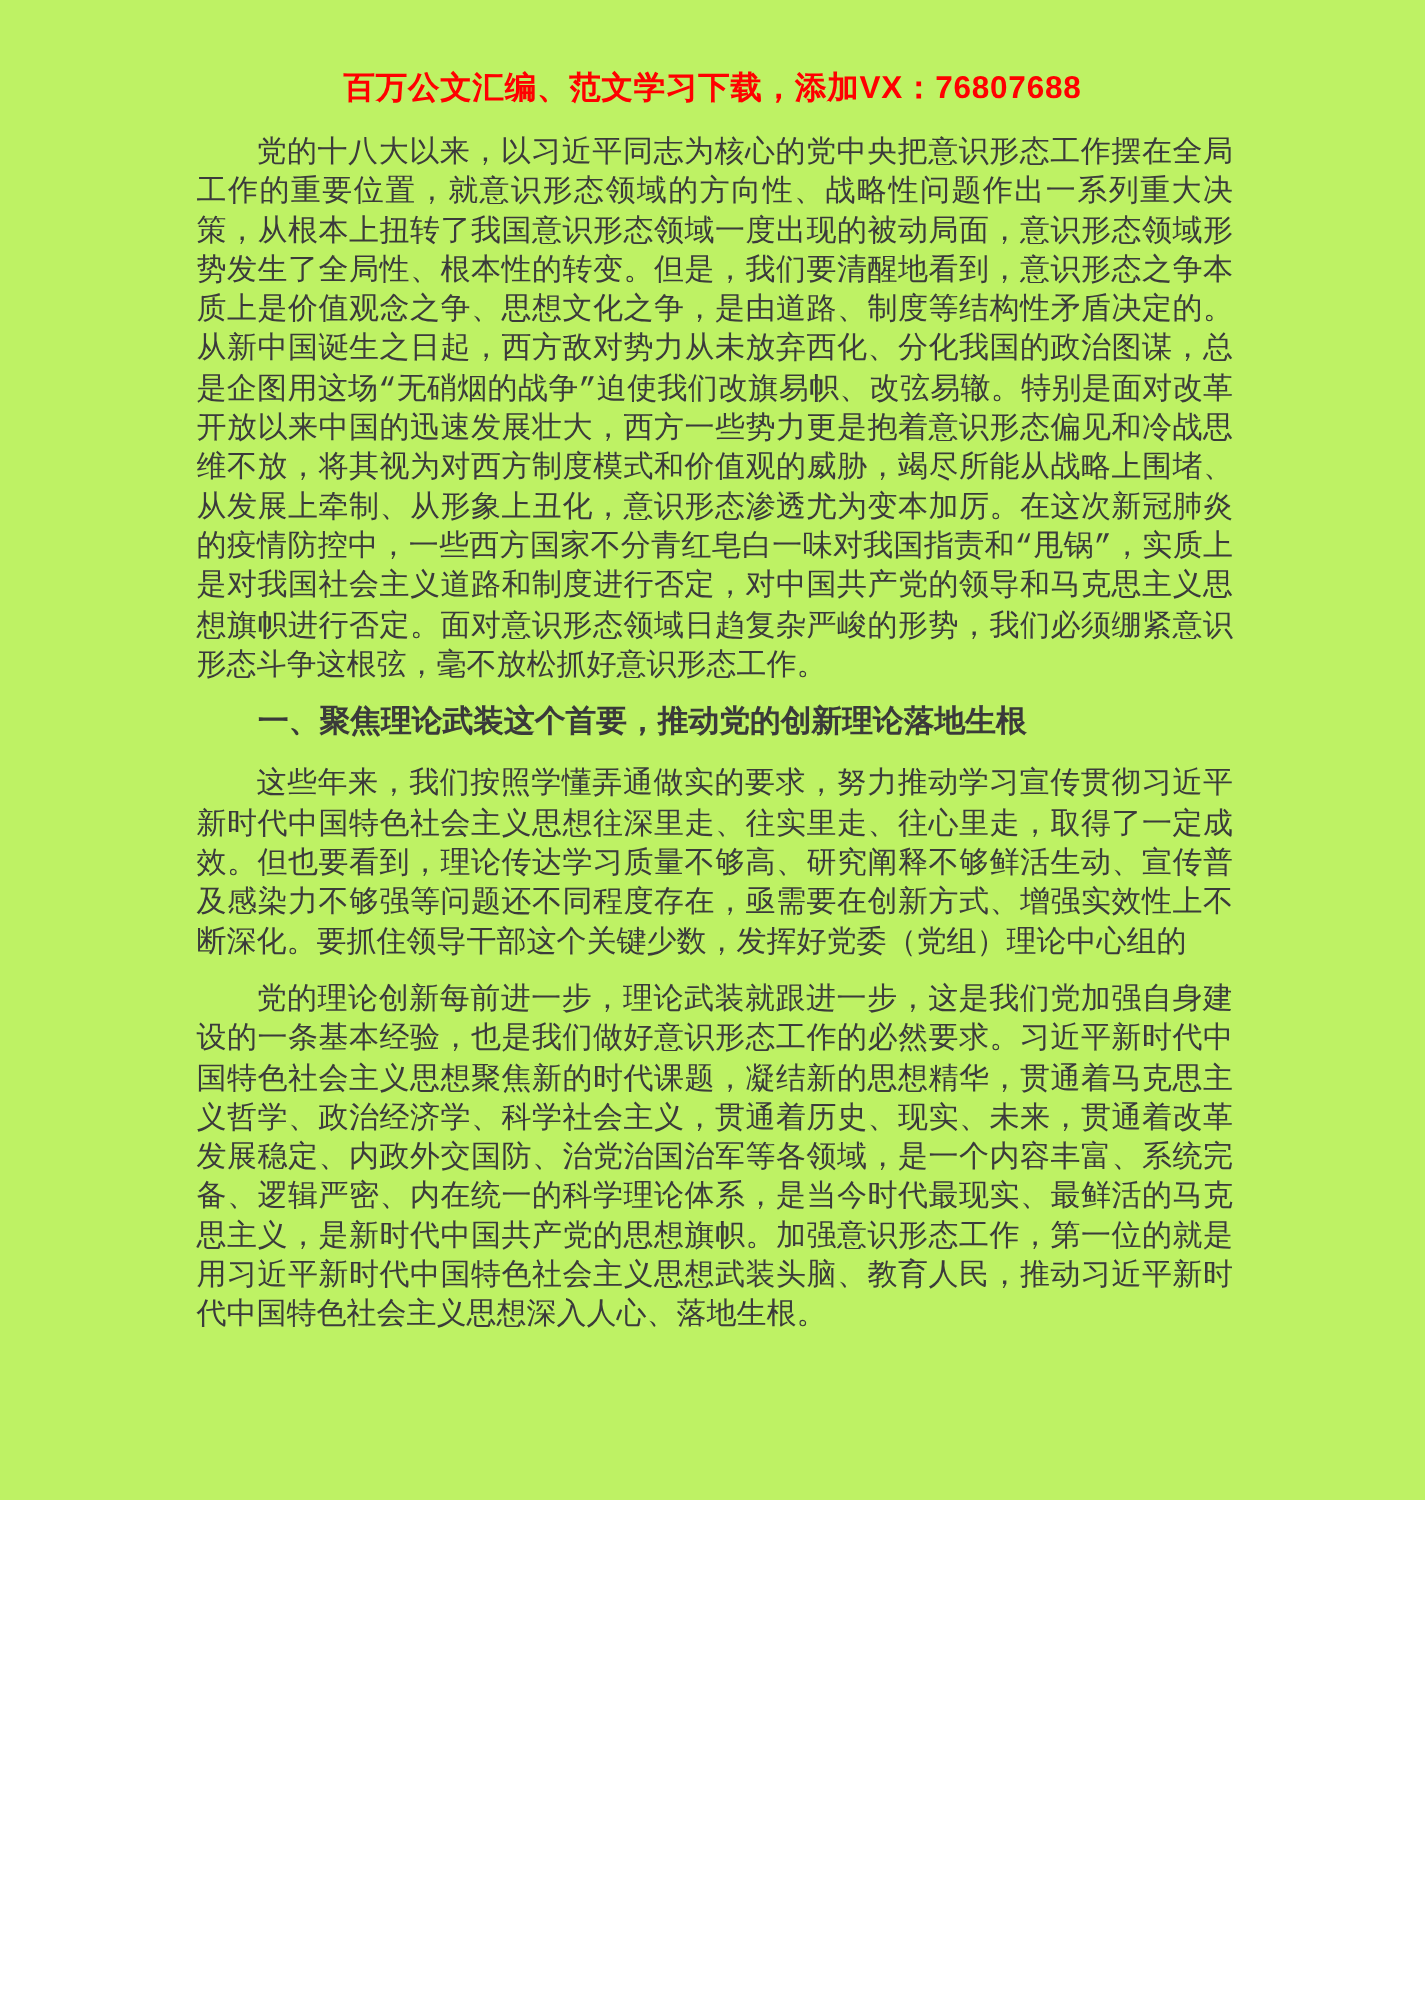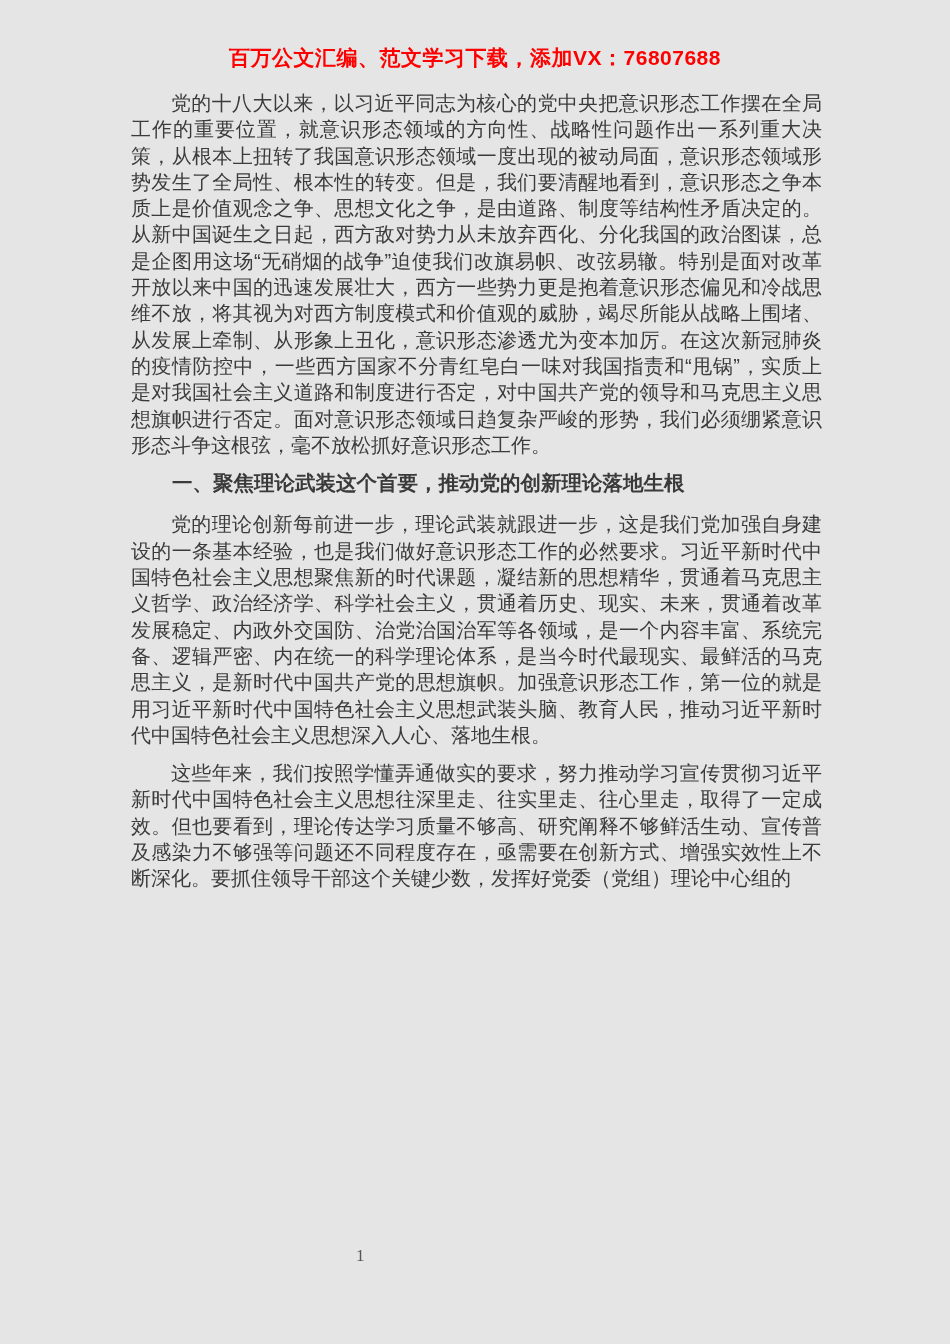--- a/index.html
+++ b/index.html
@@ -7,22 +7,22 @@
     width: 950px;
     height: 1344px;
     background: #ffffff;
     position: relative;
     font-family: "Liberation Serif", "DejaVu Serif", serif;
   }
   .page {
     position: absolute;
     left: 0; top: 0;
     width: 950px;
-    height: 1344px;
-    background: #e5e5e5;
+    height: 1000px;
+    background: #bef264;
     overflow: hidden;
   }
   .doc-header {
     position: absolute;
     top: 44px;
     left: 0;
     width: 100%;
     text-align: center;
     font-family: "Liberation Sans", "DejaVu Sans", sans-serif;
     font-weight: 700;
@@ -31,32 +31,32 @@
     color: #ff0000;
     white-space: nowrap;
   }
   .content {
     position: absolute;
     left: 131px;
     top: 90px;
     width: 691px;
   }
   .para {
-    font-family: Liberation Sans, sans-serif;
+    font-family: Liberation Mono, monospace;
     font-size: 20px;
     line-height: 26.3px;
     color: #3b3b3b;
     text-align: justify;
     text-justify: inter-ideograph;
     text-indent: 2em;
     margin: 0 0 12px 0;
     overflow-wrap: break-word;
   }
   .heading {
-    font-family: Liberation Serif, serif;
+    font-family: Liberation Mono, monospace;
     font-size: 20.5px;
     line-height: 26.3px;
     font-weight: 700;
     color: #3a3a3a;
     text-indent: 2em;
     margin: 0 0 15px 0;
   }
   .page-number {
     position: absolute;
     left: 356px;
@@ -74,21 +74,21 @@
   <div class="doc-header">百万公文汇编、范文学习下载，添加VX：76807688</div>
 
   <div class="content">
 
     <p class="para">党的十八大以来，以习近平同志为核心的党中央把意识形态工作摆在全局工作的重要位置，就意识形态领域的方向性、战略性问题作出一系列重大决策，从根本上扭转了我国意识形态领域一度出现的被动局面，意识形态领域形势发生了全局性、根本性的转变。但是，我们要清醒地看到，意识形态之争本质上是价值观念之争、思想文化之争，是由道路、制度等结构性矛盾决定的。从新中国诞生之日起，西方敌对势力从未放弃西化、分化我国的政治图谋，总是企图用这场“无硝烟的战争”迫使我们改旗易帜、改弦易辙。特别是面对改革开放以来中国的迅速发展壮大，西方一些势力更是抱着意识形态偏见和冷战思维不放，将其视为对西方制度模式和价值观的威胁，竭尽所能从战略上围堵、从发展上牵制、从形象上丑化，意识形态渗透尤为变本加厉。在这次新冠肺炎的疫情防控中，一些西方国家不分青红皂白一味对我国指责和“甩锅”，实质上是对我国社会主义道路和制度进行否定，对中国共产党的领导和马克思主义思想旗帜进行否定。面对意识形态领域日趋复杂严峻的形势，我们必须绷紧意识形态斗争这根弦，毫不放松抓好意识形态工作。</p>
 
     <h2 class="heading">一、聚焦理论武装这个首要，推动党的创新理论落地生根</h2>
 
 
 
+    <p class="para">这些年来，我们按照学懂弄通做实的要求，努力推动学习宣传贯彻习近平新时代中国特色社会主义思想往深里走、往实里走、往心里走，取得了一定成效。但也要看到，理论传达学习质量不够高、研究阐释不够鲜活生动、宣传普及感染力不够强等问题还不同程度存在，亟需要在创新方式、增强实效性上不断深化。要抓住领导干部这个关键少数，发挥好党委（党组）理论中心组的</p>
+
     <p class="para">党的理论创新每前进一步，理论武装就跟进一步，这是我们党加强自身建设的一条基本经验，也是我们做好意识形态工作的必然要求。习近平新时代中国特色社会主义思想聚焦新的时代课题，凝结新的思想精华，贯通着马克思主义哲学、政治经济学、科学社会主义，贯通着历史、现实、未来，贯通着改革发展稳定、内政外交国防、治党治国治军等各领域，是一个内容丰富、系统完备、逻辑严密、内在统一的科学理论体系，是当今时代最现实、最鲜活的马克思主义，是新时代中国共产党的思想旗帜。加强意识形态工作，第一位的就是用习近平新时代中国特色社会主义思想武装头脑、教育人民，推动习近平新时代中国特色社会主义思想深入人心、落地生根。</p>
-
-    <p class="para">这些年来，我们按照学懂弄通做实的要求，努力推动学习宣传贯彻习近平新时代中国特色社会主义思想往深里走、往实里走、往心里走，取得了一定成效。但也要看到，理论传达学习质量不够高、研究阐释不够鲜活生动、宣传普及感染力不够强等问题还不同程度存在，亟需要在创新方式、增强实效性上不断深化。要抓住领导干部这个关键少数，发挥好党委（党组）理论中心组的</p>
 
   </div>
 
   <div class="page-number">1</div>
 
 </div>
 
 </body></html>

